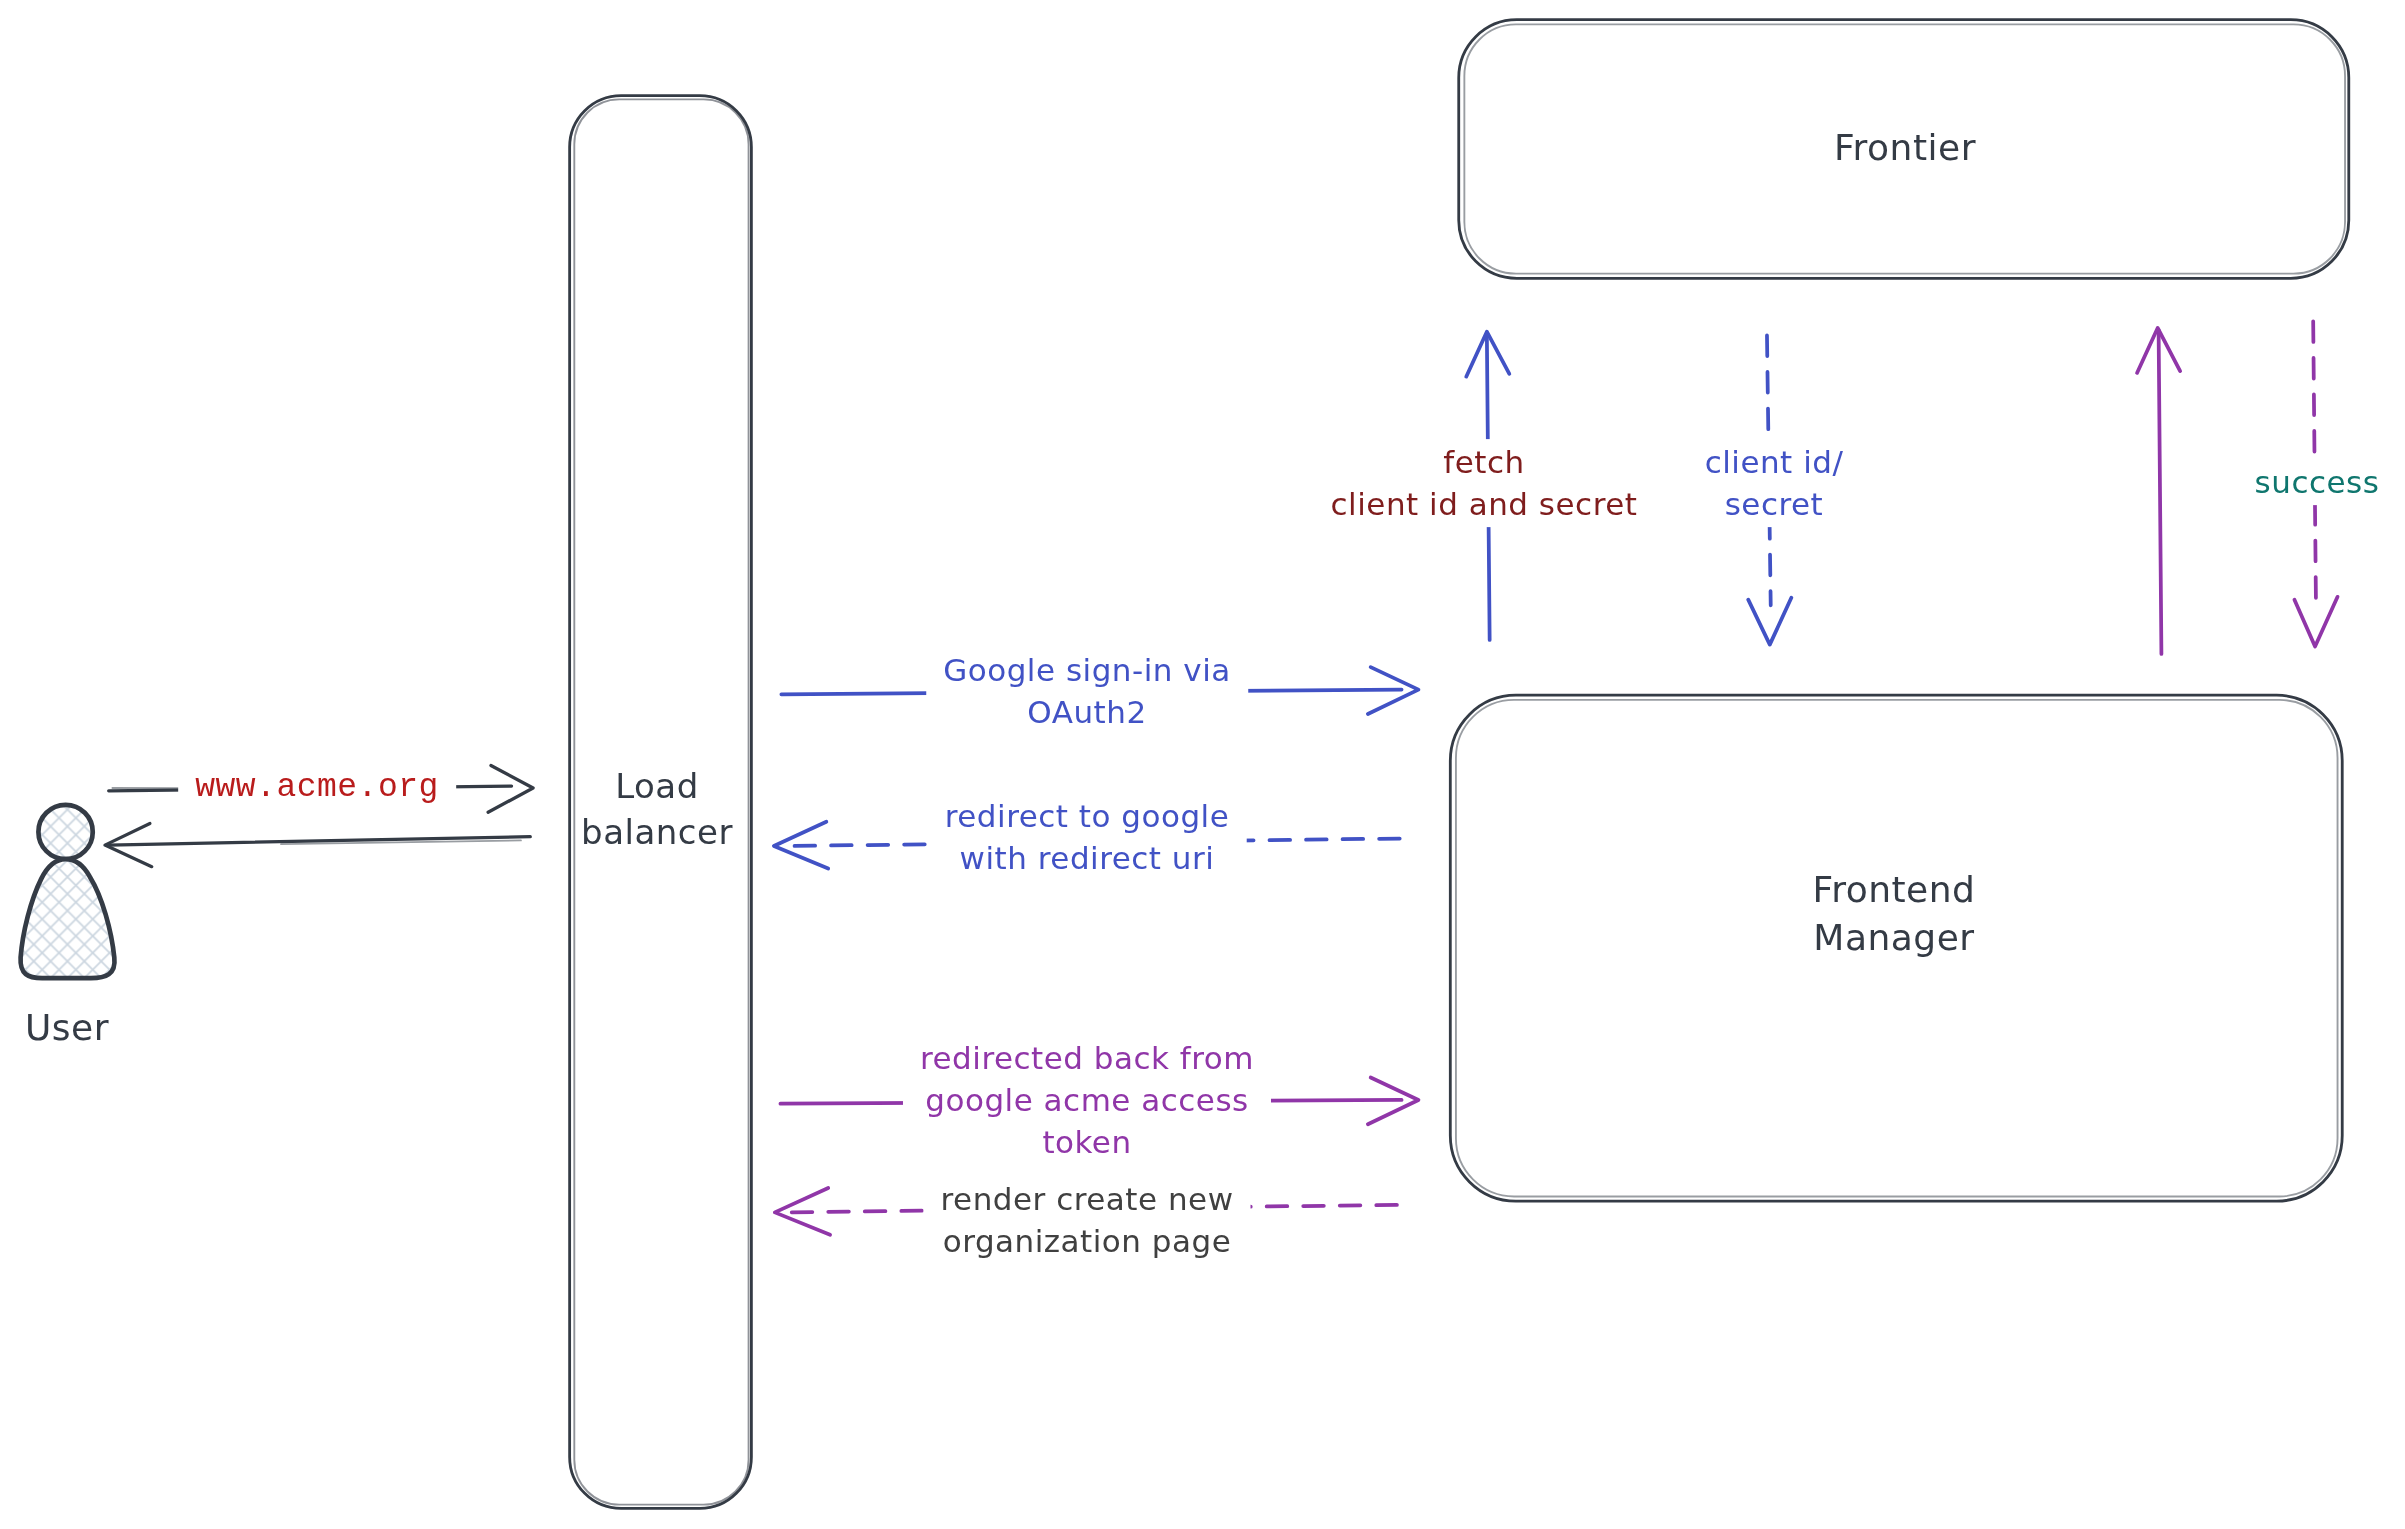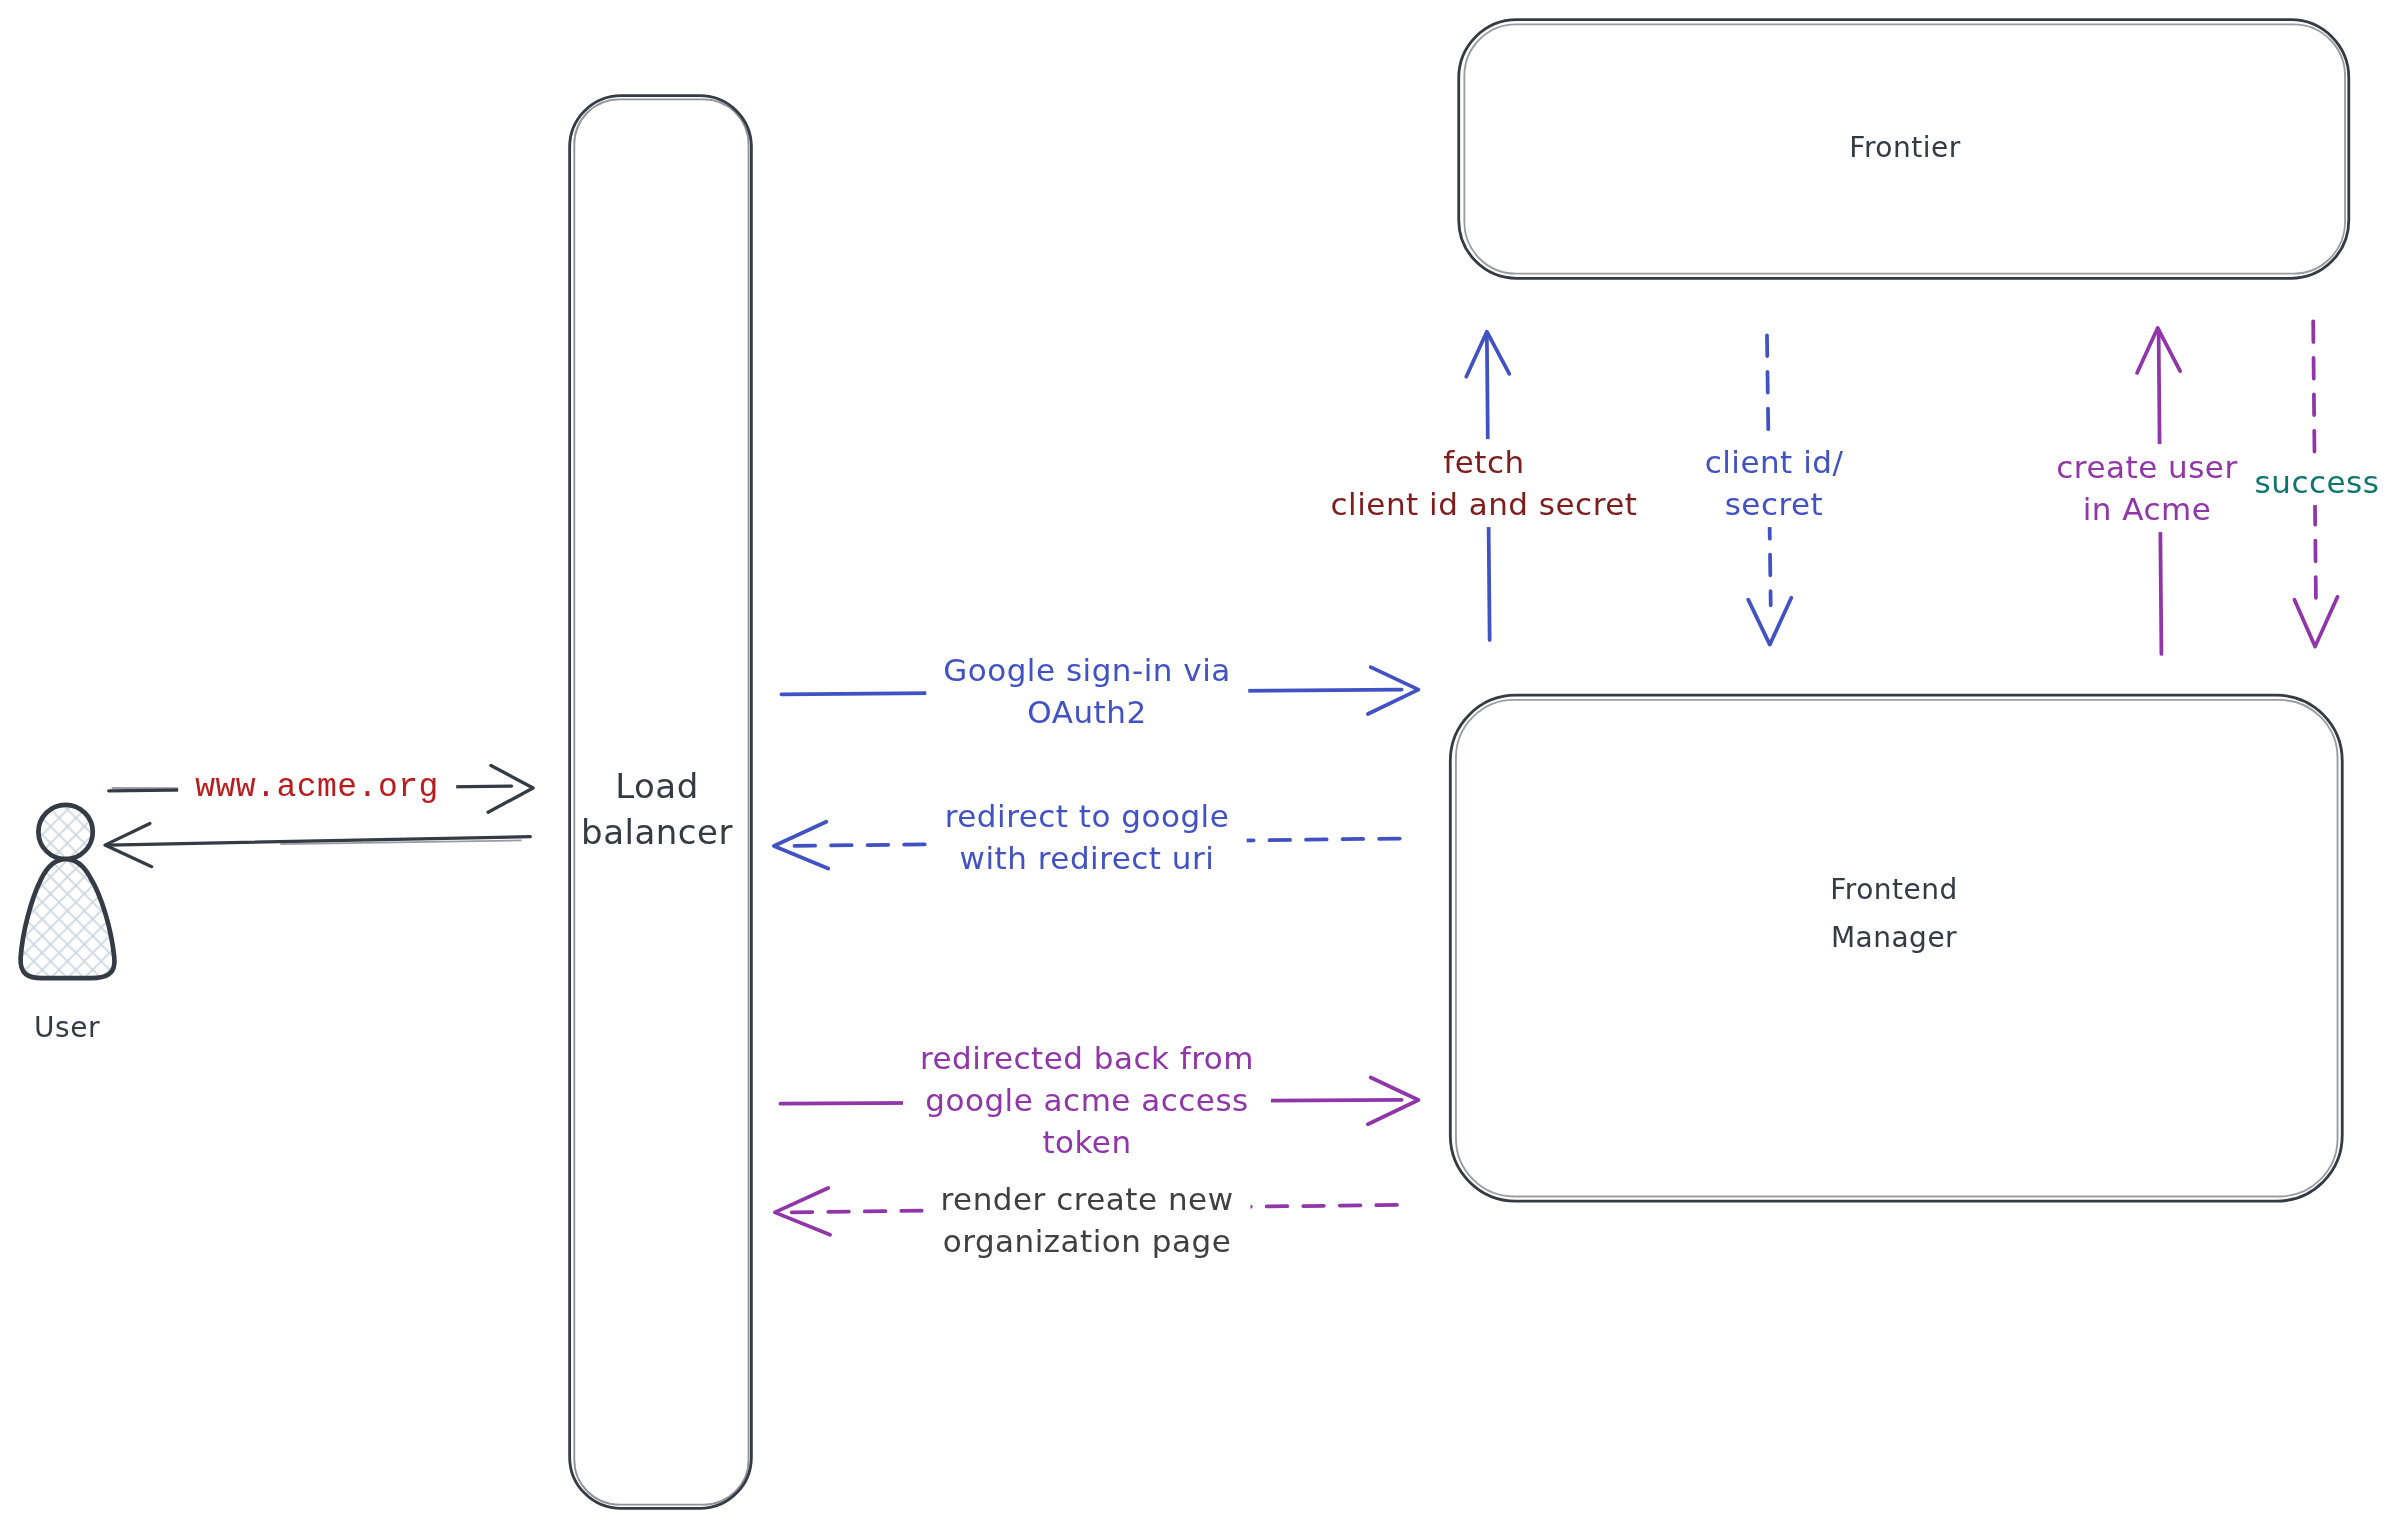--- a/index.html
+++ b/index.html
@@ -25,21 +25,21 @@
     letter-spacing: 0.5px;
     white-space: nowrap;
   }
   .lbl .ln { display: block; }
   .node-lbl {
     position: absolute;
     z-index: 2;
     transform: translate(-50%, -50%);
     text-align: center;
     background: transparent;
-    font-size: 28px;
+    font-size: 36px;
     line-height: 48px;
     font-weight: 500;
     letter-spacing: 0.5px;
     white-space: nowrap;
   }
   .node-lbl .ln { display: block; }
   .lbl-lb { font-size: 34px; line-height: 46px; }
   .lbl-success { padding: 1.9px 7.5px; }
 </style>
 </head>
@@ -175,23 +175,19 @@
     <span class="ln">redirected back from</span>
     <span class="ln">google acme access</span>
     <span class="ln">token</span>
   </div>
 
   <div class="lbl" style="left: 1087px; top: 1220px; color: #404040;">
     <span class="ln">render create new</span>
     <span class="ln">organization page</span>
   </div>
 
-  <div class="lbl" style="left: 2147px; top: 488px; color: rgb(144, 54, 168);">
-    <span class="ln">create user</span>
-    <span class="ln">in Acme</span>
-  </div>
 
   <div class="lbl lbl-success" style="left: 2317px; top: 482px; color: #0f766e; text-align: right;">
     <span class="ln">success</span>
   </div>
 
 </div>
 
 
 </body></html>

